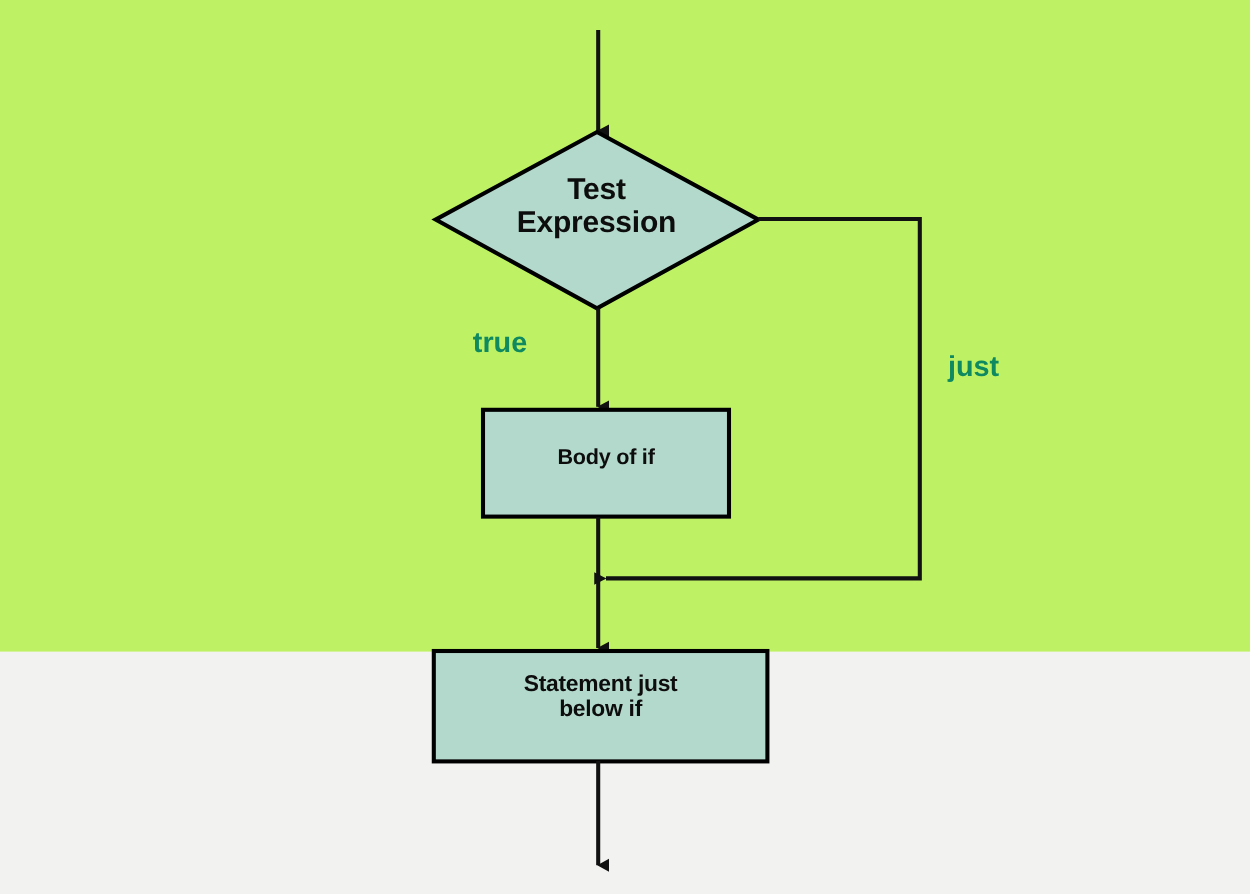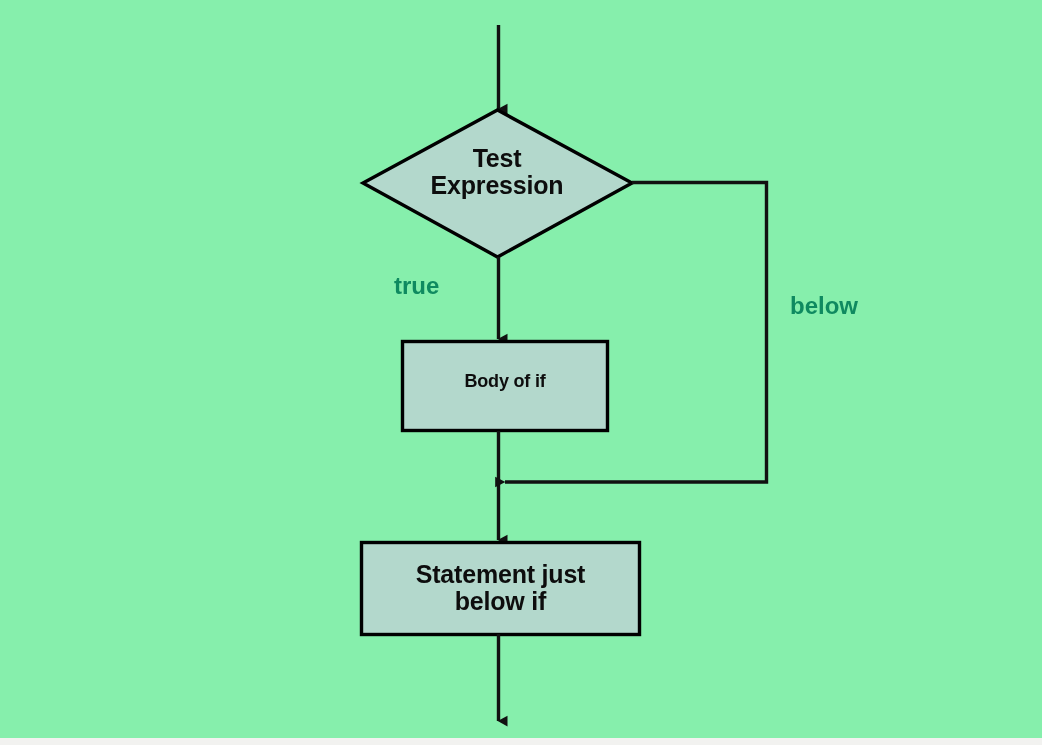--- a/index.html
+++ b/index.html
@@ -10,22 +10,22 @@
   body {
     width: 1042px;
     height: 745px;
     background: #f2f2f0;
     font-family: "Liberation Sans", sans-serif;
     overflow: hidden;
   }
   #flowchart-canvas {
     position: relative;
     width: 1042px;
-    height: 738px;
-    background: #86efac;
+    height: 543px;
+    background: #bef264;
   }
   #flow-svg {
     position: absolute;
     left: 0;
     top: 0;
     width: 1042px;
     height: 745px;
     display: block;
   }
   .node-label {
@@ -48,21 +48,21 @@
   #process-body-label {
     left: 402px;
     top: 372px;
     width: 206px;
     font-size: 18px;
   }
   #process-statement-label {
     left: 361px;
     top: 561px;
     width: 279px;
-    font-size: 25px;
+    font-size: 19px;
   }
   .edge-label {
     position: absolute;
     font-family: "Liberation Sans", sans-serif;
     font-weight: bold;
     font-size: 24px;
     color: #0f8a60;
     white-space: nowrap;
   }
   #label-true {
@@ -111,15 +111,15 @@
   <div class="node-label" id="decision-label">Test
 Expression</div>
 
   <div class="node-label" id="process-body-label">Body of if</div>
 
   <div class="node-label" id="process-statement-label">Statement just
 below if</div>
 
   <div class="edge-label" id="label-true">true</div>
 
-  <div class="edge-label" id="label-false">below</div>
+  <div class="edge-label" id="label-false">just</div>
 
 </div>
 
 </body></html>

